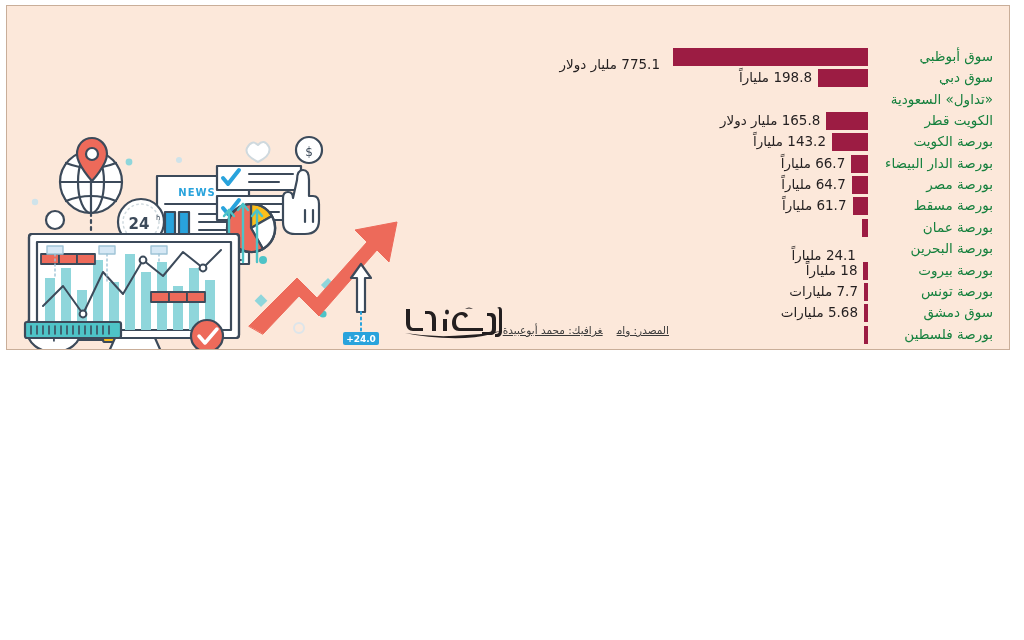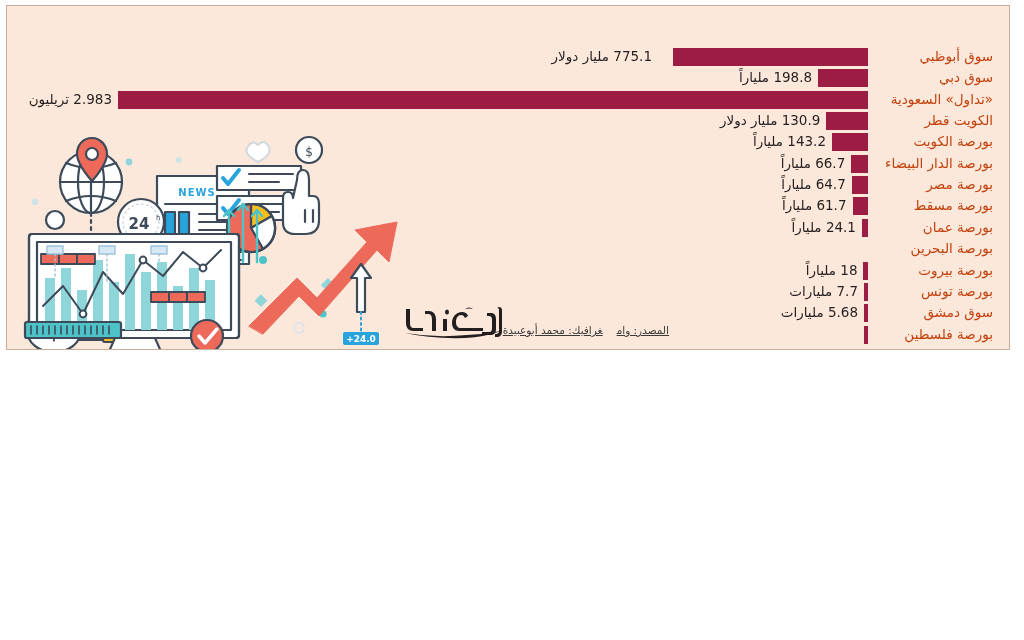--- a/index.html
+++ b/index.html
@@ -30,21 +30,21 @@
     position:absolute;right:16px;top:42px;
     width:990px;height:302px;
   }
   .row{
     position:absolute;right:0;height:18px;
     width:100%;
   }
   .lbl{
     position:absolute;right:0;top:50%;transform:translateY(-50%);
     width:118px;text-align:right;direction:rtl;
-    font-size:13.5px;color:#c2410c;white-space:nowrap;
+    font-size:13.5px;color:#15803d;white-space:nowrap;
     line-height:1;
   }
   .barwrap{
     position:absolute;right:125px;top:0;height:18px;
     left:0;
   }
   .bar{
     position:absolute;right:0;top:0;height:18px;
     background:#9C1C43;
   }
@@ -73,42 +73,38 @@
 <body>
 
 <div id="panel">
 
 
   <div id="chart">
       <div class="row" style="top: 0px;">
         <div class="lbl">سوق أبوظبي</div>
         <div class="barwrap">
           <div class="bar" style="width: 194.879px; background: rgb(156, 28, 67);"></div>
-          <div class="val" style="right: 216px;">775.1 مليار دولار</div>
+          <div class="val" style="right: 208px; margin-top: 8px;">775.1 مليار دولار</div>
         </div>
       </div>
       <div class="row" style="top: 21.35px;">
         <div class="lbl">سوق دبي</div>
         <div class="barwrap">
           <div class="bar" style="width: 49.9832px; background: rgb(156, 28, 67);"></div>
           <div class="val" style="right: 55.9832px;">198.8 ملياراً</div>
         </div>
       </div>
       <div class="row" style="top: 42.7px;">
         <div class="lbl">«تداول» السعودية</div>
-        <div class="barwrap">
-          <div class="bar" style="width: 750px; background: rgb(156, 28, 67);"></div>
-          <div class="val" style="right: 756px;">2.983 تريليون</div>
-        </div>
       </div>
       <div class="row" style="top: 64.05px;">
         <div class="lbl">الكويت قطر</div>
         <div class="barwrap">
           <div class="bar" style="width: 41.6862px; background: rgb(156, 28, 67);"></div>
-          <div class="val" style="right: 47.6862px;">130.9 مليار دولار</div>
+          <div class="val" style="right: 47.6862px;">165.8 مليار دولار</div>
         </div>
       </div>
       <div class="row" style="top: 85.4px;">
         <div class="lbl">بورصة الكويت</div>
         <div class="barwrap">
           <div class="bar" style="width: 36.004px; background: rgb(156, 28, 67);"></div>
           <div class="val" style="right: 42.004px;">143.2 ملياراً</div>
         </div>
       </div>
       <div class="row" style="top: 106.75px;">
@@ -129,21 +125,21 @@
         <div class="lbl">بورصة مسقط</div>
         <div class="barwrap">
           <div class="bar" style="width: 15.5129px; background: rgb(156, 28, 67);"></div>
           <div class="val" style="right: 21.5129px;">61.7 ملياراً</div>
         </div>
       </div>
       <div class="row" style="top: 170.8px;">
         <div class="lbl">بورصة عمان</div>
         <div class="barwrap">
           <div class="bar" style="width: 6.05934px; background: rgb(156, 28, 67);"></div>
-          <div class="val" style="right: 12.0593px;">24.1 ملياراً</div>
+          <div class="val" style="right: 12.0593px; margin-top: 28px;">24.1 ملياراً</div>
         </div>
       </div>
       <div class="row" style="top: 192.15px;">
         <div class="lbl">بورصة البحرين</div>
       </div>
       <div class="row" style="top: 213.5px;">
         <div class="lbl">بورصة بيروت</div>
         <div class="barwrap">
           <div class="bar" style="width: 4.52565px; background: rgb(156, 28, 67);"></div>
           <div class="val" style="right: 10.5256px;">18 ملياراً</div>

